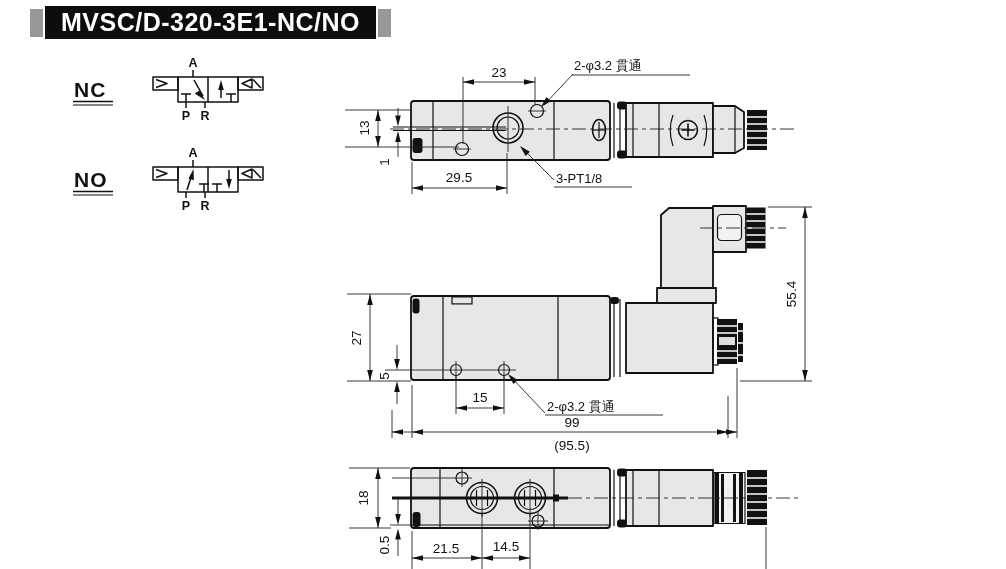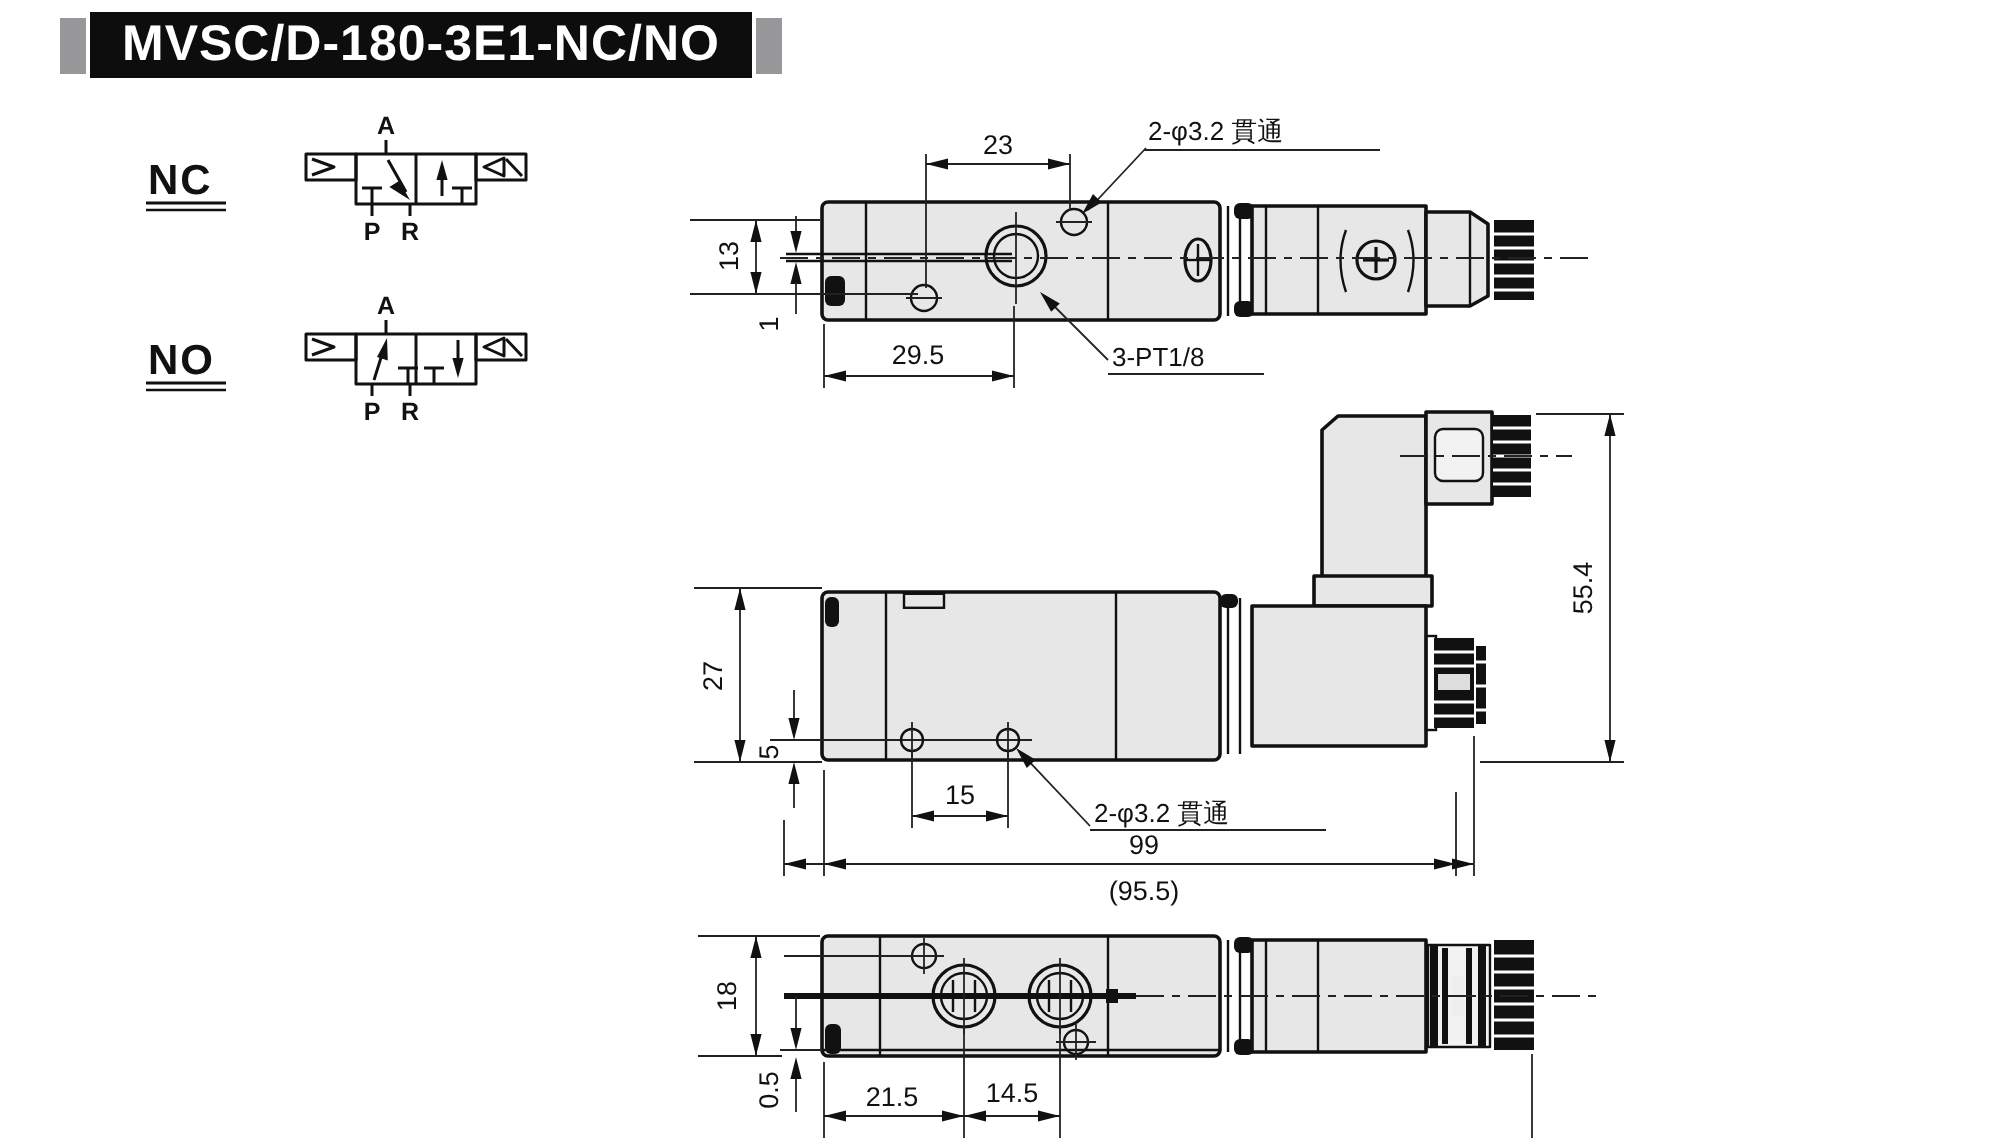--- a/index.html
+++ b/index.html
@@ -30,21 +30,21 @@
   .mid{text-anchor:middle;}
 </style>
 </head>
 <body>
 
 <div class="stage">
 
   <div class="banner">
     <div class="tab"></div>
     <div class="plate">
-      <span>MVSC/D-180-3E1-NC/NO</span>
+      <span>MVSC/D-320-3E1-NC/NO</span>
     </div>
     <div class="tab"></div>
   </div>
 
   <svg width="1006" height="569" viewBox="0 0 1006 569">
 
     <g>
       <text class="big" x="74" y="97">NC</text>
       <line class="i2" x1="73" y1="101.5" x2="113" y2="101.5"></line>
       <line class="i" x1="73" y1="105" x2="113" y2="105"></line>

